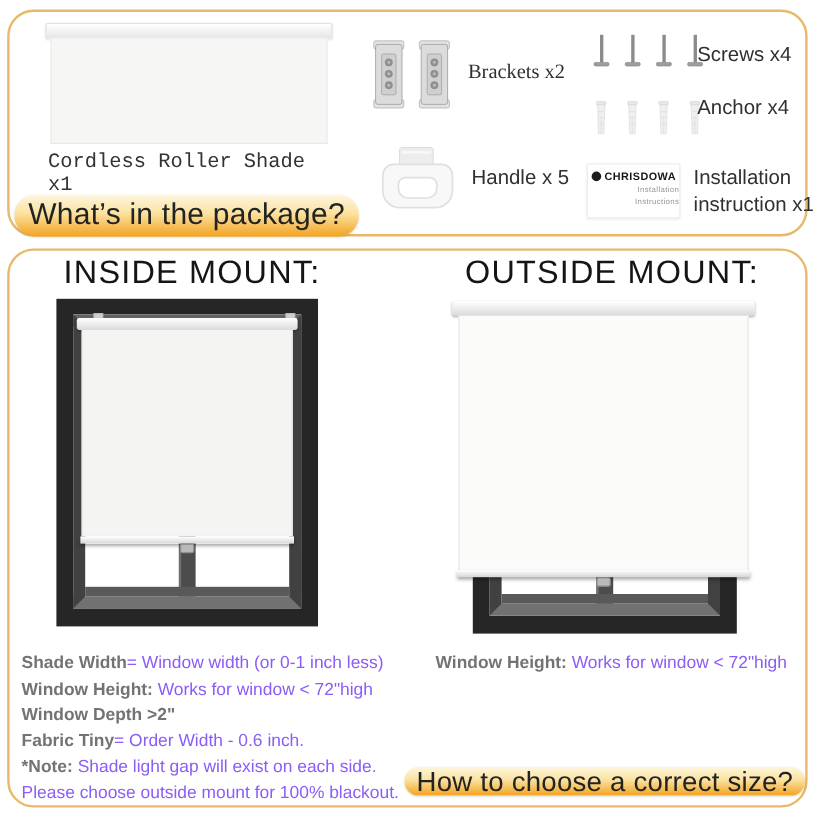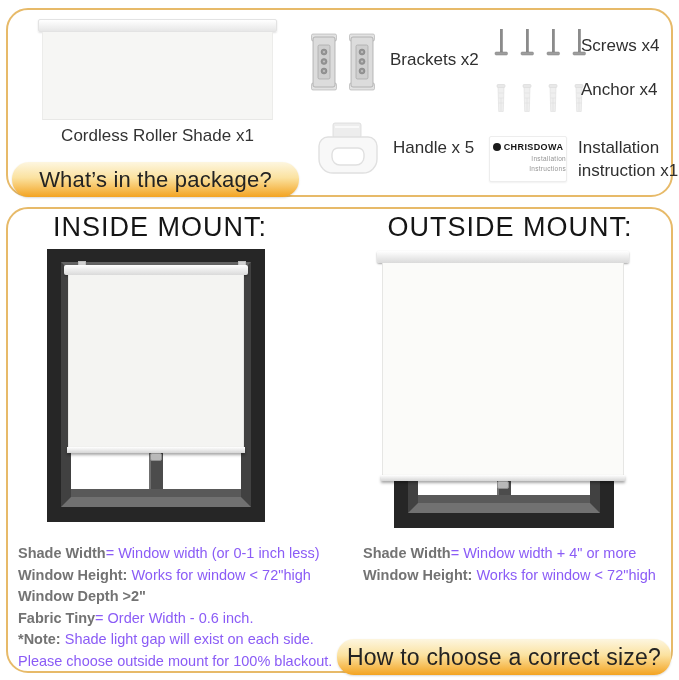--- a/index.html
+++ b/index.html
@@ -8,39 +8,39 @@
   .page { position:relative; width:679px; height:680px; background:#fff; overflow:hidden; }
 
   
   .secbox { position:absolute; border:2px solid #e7ba69; border-radius:22px; background:#fff; }
   .box-top { left:6px; top:8px; width:667px; height:189px; }
   .box-bottom { left:6px; top:207px; width:667px; height:466px; }
 
   
   .banner {
     position:absolute; display:flex; align-items:center; justify-content:center;
-    border-radius:17px; color:#232323; font-size:22px; letter-spacing:0.2px;
+    border-radius:17px; color:#232323; font-size:25px; letter-spacing:0.2px;
     background:linear-gradient(180deg,#fdf6e0 0%,#fbe2a0 45%,#f3a321 100%);
     box-shadow:0 1px 2px rgba(0,0,0,0.15); z-index:6; white-space:nowrap;
   }
   .banner-pkg { left:12px; top:162px; width:287px; height:35px; }
-  .banner-size { left:337px; top:639px; width:334px; height:36px; font-size:23px; }
+  .banner-size { left:337px; top:639px; width:334px; height:24px; font-size:23px; }
 
   
   .prod-rail { position:absolute; left:38px; top:19px; width:239px; height:13px;
     background:linear-gradient(180deg,#ffffff,#e7e7e7); border:1px solid #e3e3e3; border-radius:2px;
     box-shadow:0 1px 2px rgba(0,0,0,0.12); }
   .prod-fabric { position:absolute; left:42px; top:32px; width:231px; height:88px;
     background:#f6f6f4; border-left:1px solid #ececea; border-right:1px solid #ececea;
     border-bottom:1px solid #e8e8e6; }
-  .prod-label { position:absolute; left:40px; top:126px; width:235px; text-align:center;
-    font-size:17px; color:#333; }
+  .prod-label { position:absolute; left:40px; top:126px; width:235px; 
+    font-size:17px; color:#333;font-family:Liberation Mono, monospace; }
 
   .item-label { position:absolute; font-size:17px; color:#303030; white-space:nowrap; }
-  .lbl-brackets { left:390px; top:50px; }
+  .lbl-brackets { left:390px; top:50px;font-family:Liberation Serif, serif; }
   .lbl-handle  { left:393px; top:138px; }
   .lbl-screws  { left:581px; top:36px; }
   .lbl-anchor  { left:581px; top:80px; }
   .lbl-instr   { left:578px; top:136px; line-height:23px; font-size:17px; }
 
   .icon-abs { position:absolute; }
 
   
   .instr-card { position:absolute; left:489px; top:136px; width:78px; height:46px;
     background:#fff; border:1px solid #ededed; border-radius:2px; box-shadow:0 1px 2px rgba(0,0,0,0.06);
@@ -218,19 +218,18 @@
   <div class="specs specs-left">
     <div><span class="spec-b">Shade Width</span><span class="spec-r">= Window width (or 0-1 inch less)</span></div>
     <div><span class="spec-b">Window Height:</span><span class="spec-r"> Works for window &lt; 72"high</span></div>
     <div><span class="spec-b">Window Depth &gt;2"</span><span class="spec-r"></span></div>
     <div><span class="spec-b">Fabric Tiny</span><span class="spec-r">= Order Width - 0.6 inch.</span></div>
     <div><span class="spec-b">*Note:</span><span class="spec-r"> Shade light gap will exist on each side.</span></div>
     <div><span class="spec-b"></span><span class="spec-r">Please choose outside mount for 100% blackout.</span></div>
   </div>
 
   <div class="specs specs-right">
-    <div><span class="spec-b">Shade Width</span><span class="spec-r">= Window width + 4" or more</span></div>
     <div><span class="spec-b">Window Height:</span><span class="spec-r"> Works for window &lt; 72"high</span></div>
   </div>
 
   <div class="banner banner-size">How to choose a correct size?</div>
 
 </div>
 
 </body></html>

